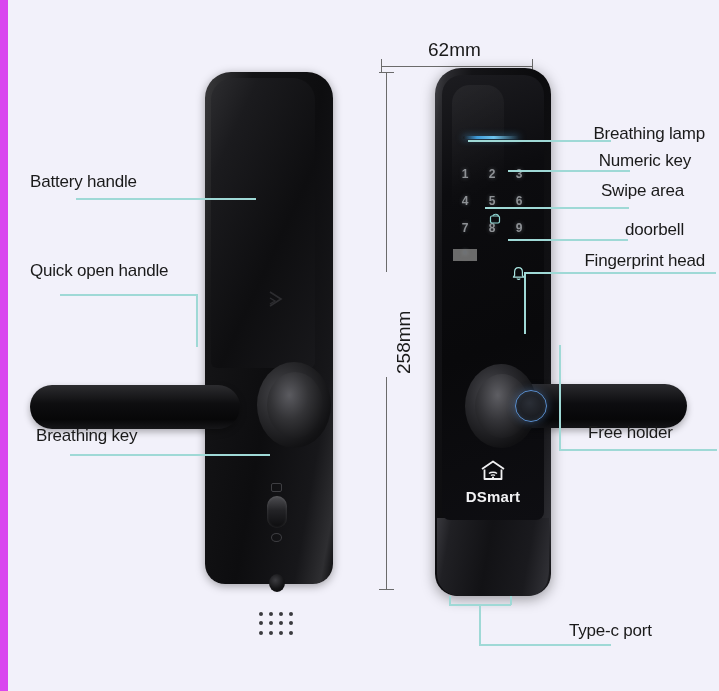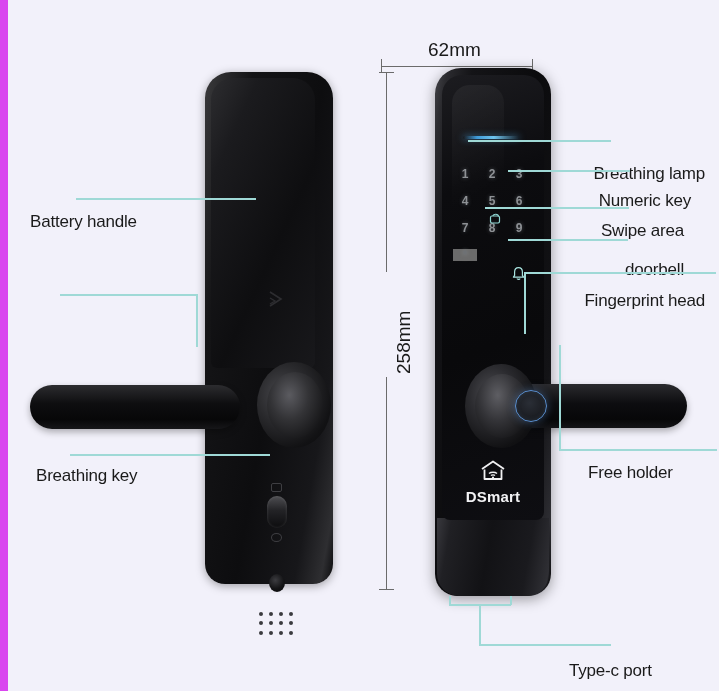--- a/index.html
+++ b/index.html
@@ -17,21 +17,20 @@
 
   
   .lbl{
     position:absolute;
     color:#1a1a1a;
     font-size:17px;
     font-weight:400;
     letter-spacing:-0.2px;
     white-space:nowrap;
     line-height:1;
-    margin-top:40px;
   }
   .lbl.r{ text-align:right; }
 
   
   .lead{
     position:absolute;
     background:#9fd9d6;
   }
   .lead.h{ height:1.5px; }
   .lead.v{ width:1.5px; }
@@ -332,20 +331,21 @@
           <circle cx="13" cy="17.6" r="1.1" fill="#f0f0f2"></circle>
         </svg>
       </span>
       <span class="brandtxt">DSmart</span>
     </div>
   </div>
 
   <div class="lbl" style="left:22px; top:173px;">Battery handle</div>
   <div class="lead h" style="left:68px; top:198px; width:180px;"></div>
 
+  <div class="lbl" style="left:22px; top:262px;">Quick open handle</div>
   <div class="lead h" style="left:52px; top:294px; width:137px;"></div>
   <div class="lead v" style="left:188px; top:294px; height:53px;"></div>
 
   <div class="lbl" style="left:28px; top:427px;">Breathing key</div>
   <div class="lead h" style="left:62px; top:454px; width:200px;"></div>
 
   <div class="lbl r" style="right:14px; top:125px;">Breathing lamp</div>
   <div class="lead h" style="left:460px; top:140px; width:143px;"></div>
 
   <div class="lbl r" style="right:28px; top:152px;">Numeric key</div>

